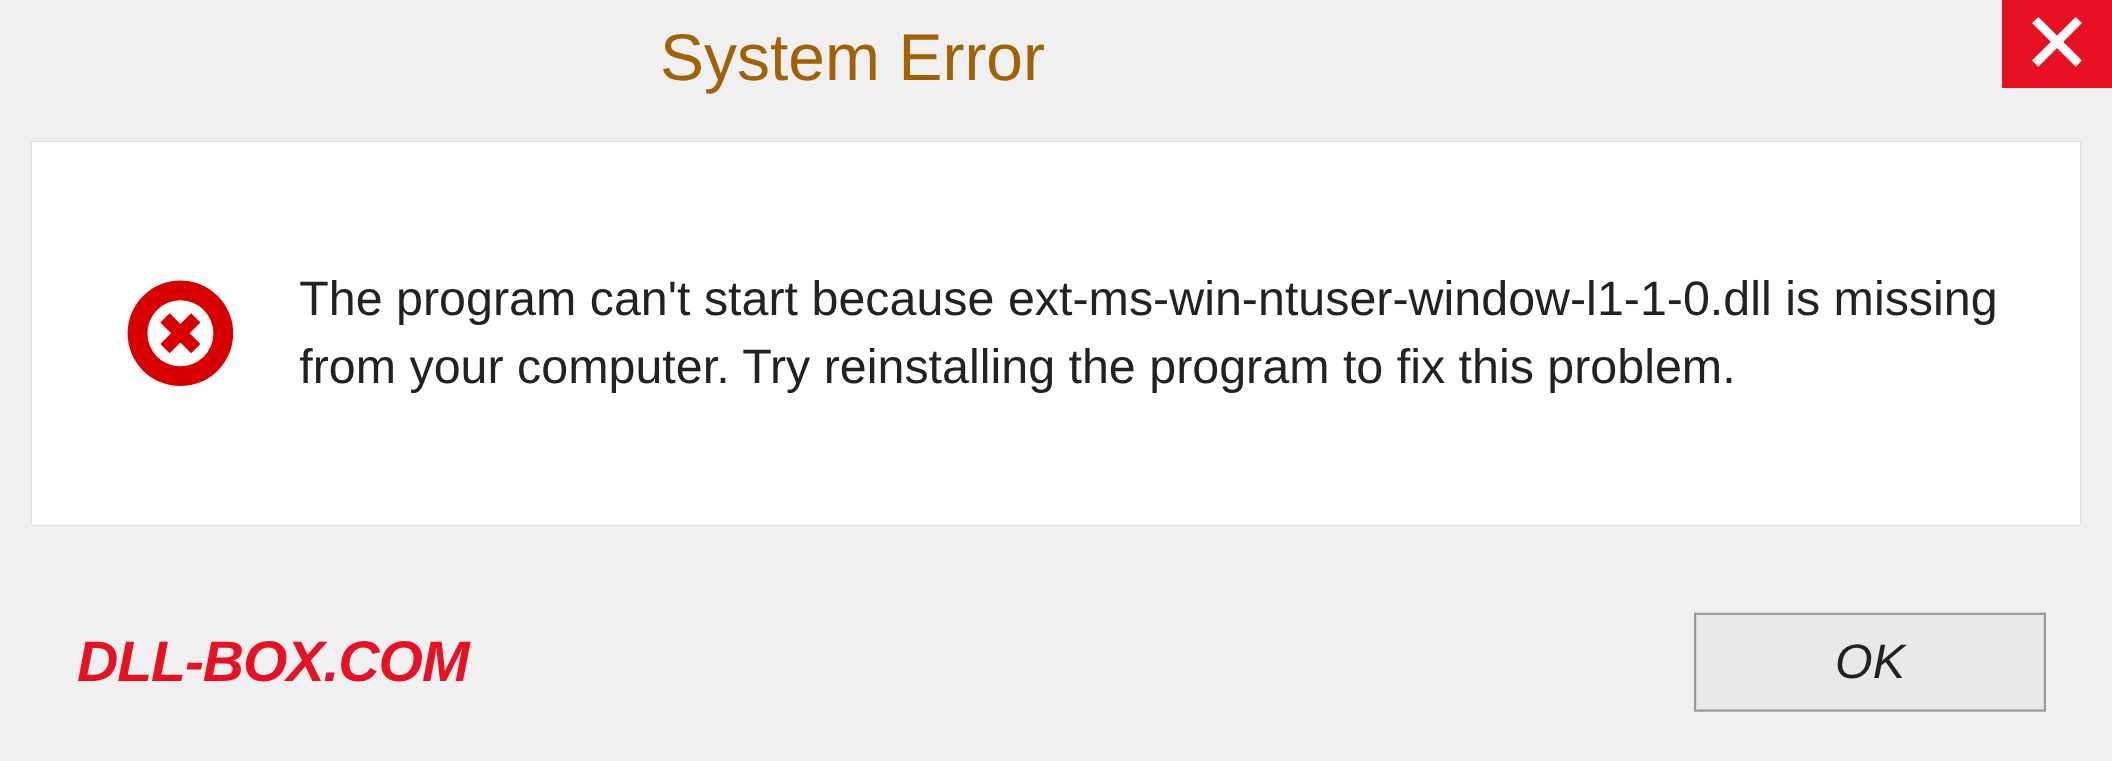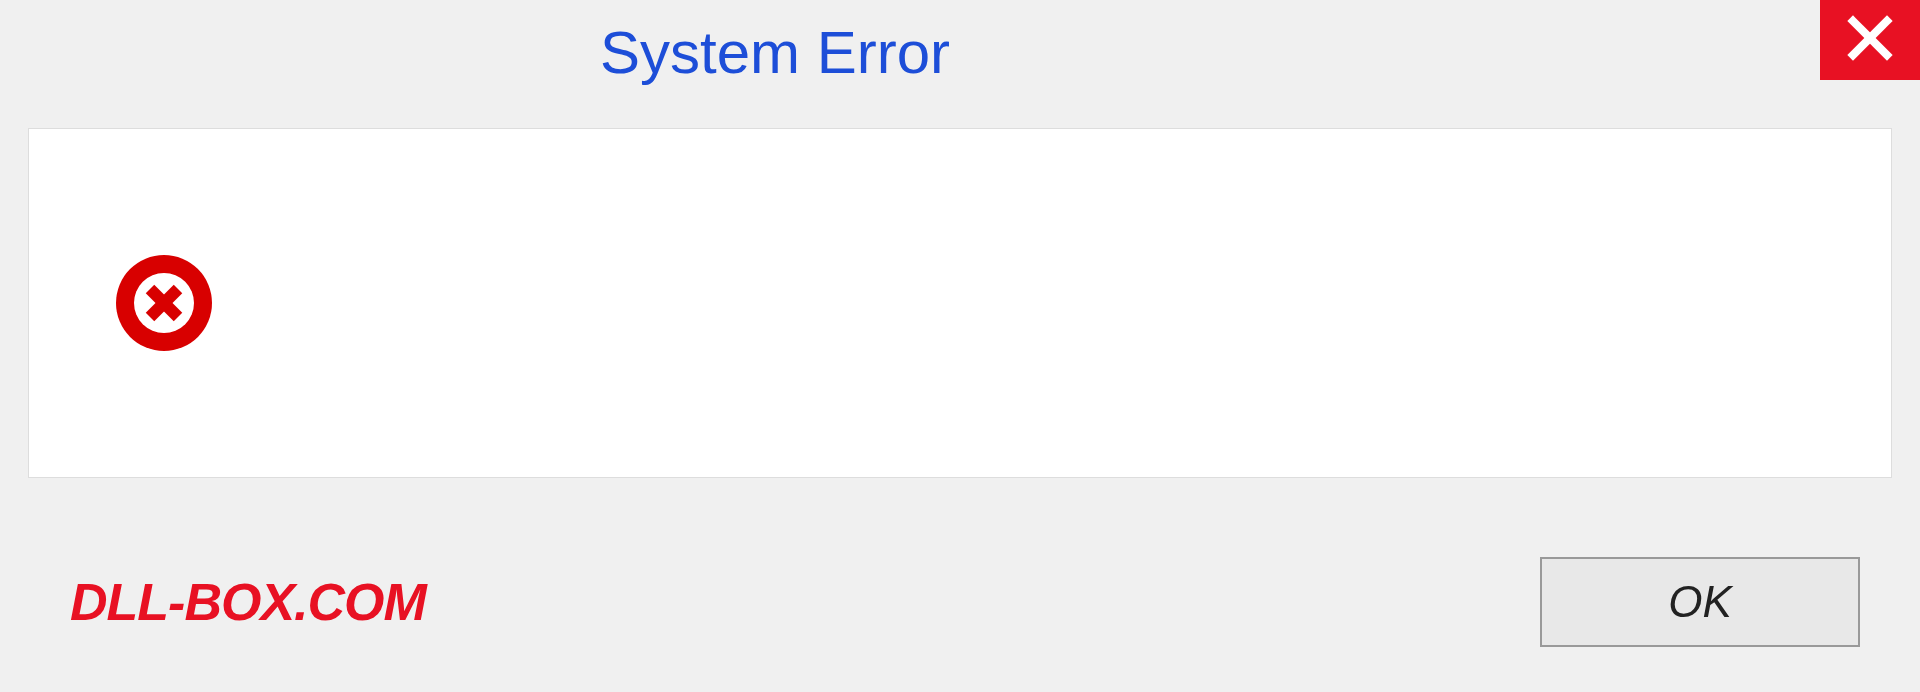--- a/index.html
+++ b/index.html
@@ -18,21 +18,21 @@
     .title-bar {
       display: flex;
       align-items: flex-start;
       justify-content: space-between;
       height: 110px;
       padding-left: 40px;
     }
     .title-text {
       font-size: 60px;
       font-weight: 400;
-      color: #1d4ed8;
+      color: #a16207;
       margin-top: 18px;
       margin-left: 560px;
     }
     .close-button {
       width: 100px;
       height: 80px;
       background: #e81123;
       display: flex;
       align-items: center;
       justify-content: center;
@@ -118,20 +118,21 @@
 
 <div class="content-panel">
   <div class="error-icon">
     <svg viewBox="0 0 100 100">
       <circle cx="50" cy="50" r="48" fill="#d80000"></circle>
       <circle cx="50" cy="50" r="30" fill="#ffffff"></circle>
       <line x1="36" y1="36" x2="64" y2="64" stroke="#d80000" stroke-width="12" stroke-linecap="butt"></line>
       <line x1="64" y1="36" x2="36" y2="64" stroke="#d80000" stroke-width="12" stroke-linecap="butt"></line>
     </svg>
   </div>
+  <div class="error-message">The program can't start because ext-ms-win-ntuser-window-l1-1-0.dll is missing from your computer. Try reinstalling the program to fix this problem.</div>
 </div>
 
 <div class="footer">
   <div class="watermark">DLL-BOX.COM</div>
   <div class="ok-button">
     <span>OK</span>
   </div>
 </div>
 
 </body></html>

